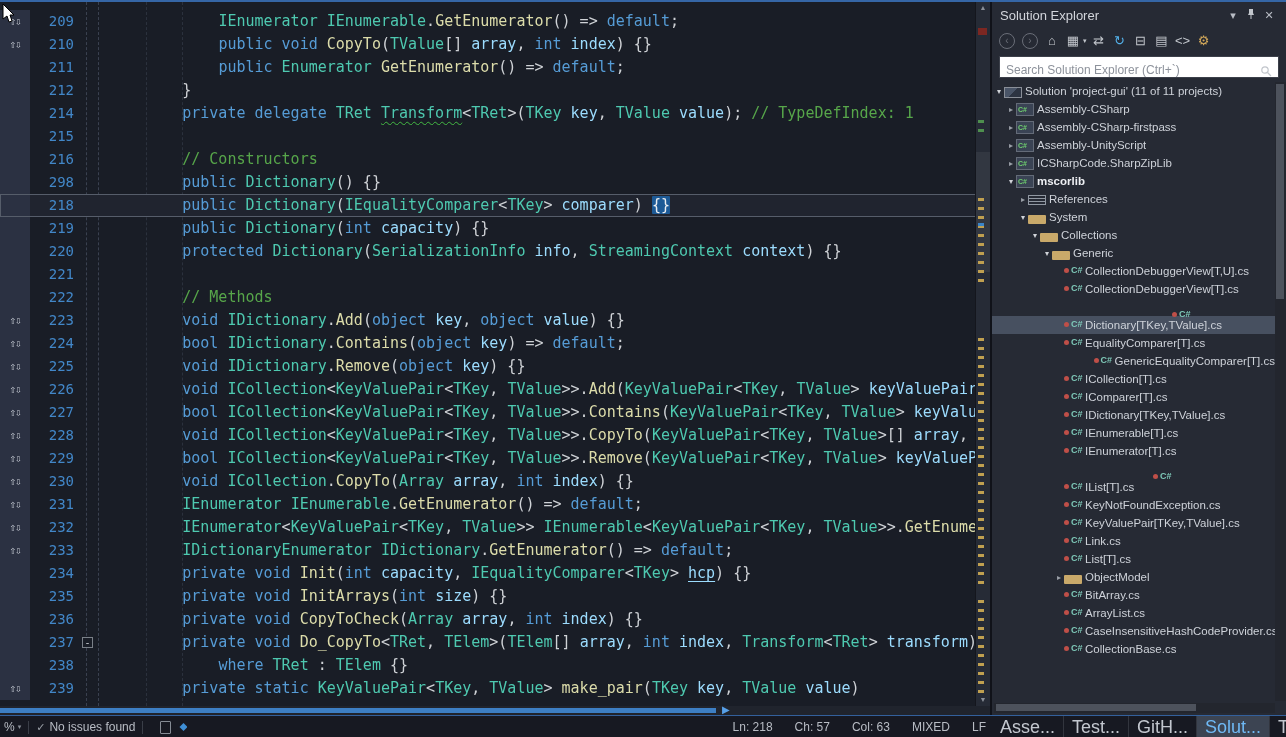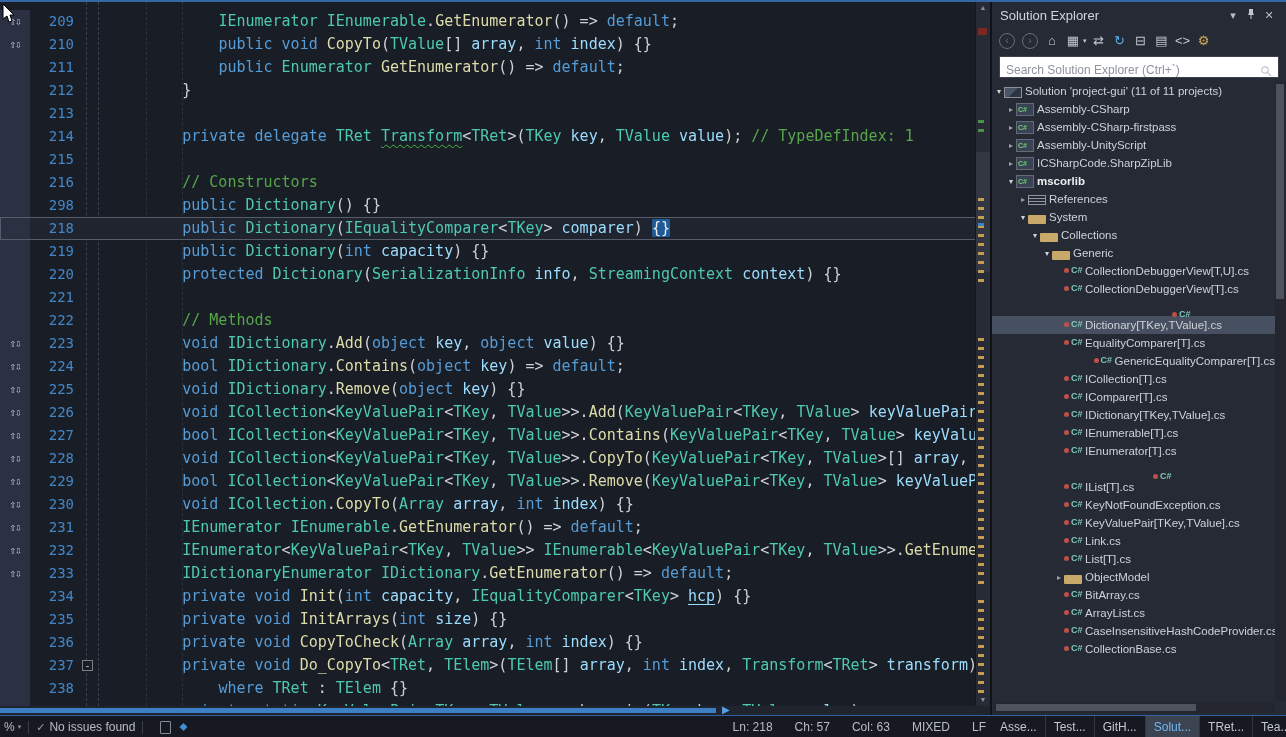--- a/index.html
+++ b/index.html
@@ -100,21 +100,21 @@
   .s-caret{font-size:7px;color:#8a8f98;}
   .s-caret::before{content:"▾";}
   .sdiv{width:1px;height:13px;background:#3a3e48;margin:0 7px;}
   .s-check{color:#9ba0a8;font-size:11px;}
   .s-check::before{content:"✓";}
   .sic1{width:9px;height:11px;border:1px solid #858b94;border-radius:1px;margin-left:10px;}
   .sic2{width:8px;height:8px;margin-left:8px;background:#3f8fd6;
        clip-path:polygon(50% 0,100% 50%,50% 100%,0 50%);}
   .pos{position:absolute;right:300px;display:flex;gap:22px;}
   .wtabs{position:absolute;left:992px;right:0;top:0;bottom:0;display:flex;align-items:stretch;}
-  .wtab{padding:4px 8px;display:flex;align-items:center;color:#c3c7cf;font-size:12px;
+  .wtab{padding:4px 8px;display:flex;align-items:center;color:#c3c7cf;font-size:18px;
        border-right:1px solid #32353e;white-space:nowrap;}
   .wtab.active{background:#3c4452;color:#6fb9f5;}
 
   .cursor{position:absolute;left:2px;top:2px;z-index:99;}
 </style>
 </head>
 <body>
 
 <div class="app">
 
@@ -126,21 +126,20 @@
     <div class="vguide g1"></div>
     <div class="vguide g2"></div>
     <div class="vguide g3"></div>
     <div class="vguide g4"></div>
 
     <div class="code-area">
         <div class="crow"><div class="gcell">⇧⇩</div><div class="lncell">209</div><div class="ocell"></div><div class="ccell"><span class="tk-d">            </span><span class="tk-t">IEnumerator</span><span class="tk-d"> </span><span class="tk-t">IEnumerable</span><span class="tk-d">.</span><span class="tk-m">GetEnumerator</span><span class="tk-d">() =&gt; </span><span class="tk-k">default</span><span class="tk-d">;</span></div></div>
         <div class="crow"><div class="gcell">⇧⇩</div><div class="lncell">210</div><div class="ocell"></div><div class="ccell"><span class="tk-d">            </span><span class="tk-k">public</span><span class="tk-d"> </span><span class="tk-k">void</span><span class="tk-d"> </span><span class="tk-m">CopyTo</span><span class="tk-d">(</span><span class="tk-t">TValue</span><span class="tk-d">[] </span><span class="tk-v">array</span><span class="tk-d">, </span><span class="tk-k">int</span><span class="tk-d"> </span><span class="tk-v">index</span><span class="tk-d">) {}</span></div></div>
         <div class="crow"><div class="gcell"></div><div class="lncell">211</div><div class="ocell"></div><div class="ccell"><span class="tk-d">            </span><span class="tk-k">public</span><span class="tk-d"> </span><span class="tk-t">Enumerator</span><span class="tk-d"> </span><span class="tk-m">GetEnumerator</span><span class="tk-d">() =&gt; </span><span class="tk-k">default</span><span class="tk-d">;</span></div></div>
         <div class="crow"><div class="gcell"></div><div class="lncell">212</div><div class="ocell"></div><div class="ccell"><span class="tk-d">        </span><span class="tk-d">}</span></div></div>
-        <div class="crow"><div class="gcell"></div><div class="lncell">213</div><div class="ocell"></div><div class="ccell"><span class="tk-d"></span></div></div>
         <div class="crow"><div class="gcell"></div><div class="lncell">214</div><div class="ocell"></div><div class="ccell"><span class="tk-d">        </span><span class="tk-k">private</span><span class="tk-d"> </span><span class="tk-k">delegate</span><span class="tk-d"> </span><span class="tk-t">TRet</span><span class="tk-d"> </span><span class="tk-t sq">Transform</span><span class="tk-d">&lt;</span><span class="tk-t">TRet</span><span class="tk-d">&gt;(</span><span class="tk-t">TKey</span><span class="tk-d"> </span><span class="tk-v">key</span><span class="tk-d">, </span><span class="tk-t">TValue</span><span class="tk-d"> </span><span class="tk-v">value</span><span class="tk-d">); </span><span class="tk-c">// TypeDefIndex: 1</span></div></div>
         <div class="crow"><div class="gcell"></div><div class="lncell">215</div><div class="ocell"></div><div class="ccell"><span class="tk-d"></span></div></div>
         <div class="crow"><div class="gcell"></div><div class="lncell">216</div><div class="ocell"></div><div class="ccell"><span class="tk-d">        </span><span class="tk-c">// Constructors</span></div></div>
         <div class="crow"><div class="gcell"></div><div class="lncell">298</div><div class="ocell"></div><div class="ccell"><span class="tk-d">        </span><span class="tk-k">public</span><span class="tk-d"> </span><span class="tk-t">Dictionary</span><span class="tk-d">() {}</span></div></div>
         <div class="crow cur"><div class="gcell"></div><div class="lncell">218</div><div class="ocell"></div><div class="ccell"><span class="tk-d">        </span><span class="tk-k">public</span><span class="tk-d"> </span><span class="tk-t">Dictionary</span><span class="tk-d">(</span><span class="tk-t">IEqualityComparer</span><span class="tk-d">&lt;</span><span class="tk-t">TKey</span><span class="tk-d">&gt; </span><span class="tk-v">comparer</span><span class="tk-d">) </span><span class="tk-b">{}</span></div></div>
         <div class="crow"><div class="gcell"></div><div class="lncell">219</div><div class="ocell"></div><div class="ccell"><span class="tk-d">        </span><span class="tk-k">public</span><span class="tk-d"> </span><span class="tk-t">Dictionary</span><span class="tk-d">(</span><span class="tk-k">int</span><span class="tk-d"> </span><span class="tk-v">capacity</span><span class="tk-d">) {}</span></div></div>
         <div class="crow"><div class="gcell"></div><div class="lncell">220</div><div class="ocell"></div><div class="ccell"><span class="tk-d">        </span><span class="tk-k">protected</span><span class="tk-d"> </span><span class="tk-t">Dictionary</span><span class="tk-d">(</span><span class="tk-t">SerializationInfo</span><span class="tk-d"> </span><span class="tk-v">info</span><span class="tk-d">, </span><span class="tk-t">StreamingContext</span><span class="tk-d"> </span><span class="tk-v">context</span><span class="tk-d">) {}</span></div></div>
         <div class="crow"><div class="gcell"></div><div class="lncell">221</div><div class="ocell"></div><div class="ccell"><span class="tk-d"></span></div></div>
         <div class="crow"><div class="gcell"></div><div class="lncell">222</div><div class="ocell"></div><div class="ccell"><span class="tk-d">        </span><span class="tk-c">// Methods</span></div></div>
         <div class="crow"><div class="gcell">⇧⇩</div><div class="lncell">223</div><div class="ocell"></div><div class="ccell"><span class="tk-d">        </span><span class="tk-k">void</span><span class="tk-d"> </span><span class="tk-t">IDictionary</span><span class="tk-d">.</span><span class="tk-m">Add</span><span class="tk-d">(</span><span class="tk-k">object</span><span class="tk-d"> </span><span class="tk-v">key</span><span class="tk-d">, </span><span class="tk-k">object</span><span class="tk-d"> </span><span class="tk-v">value</span><span class="tk-d">) {}</span></div></div>

